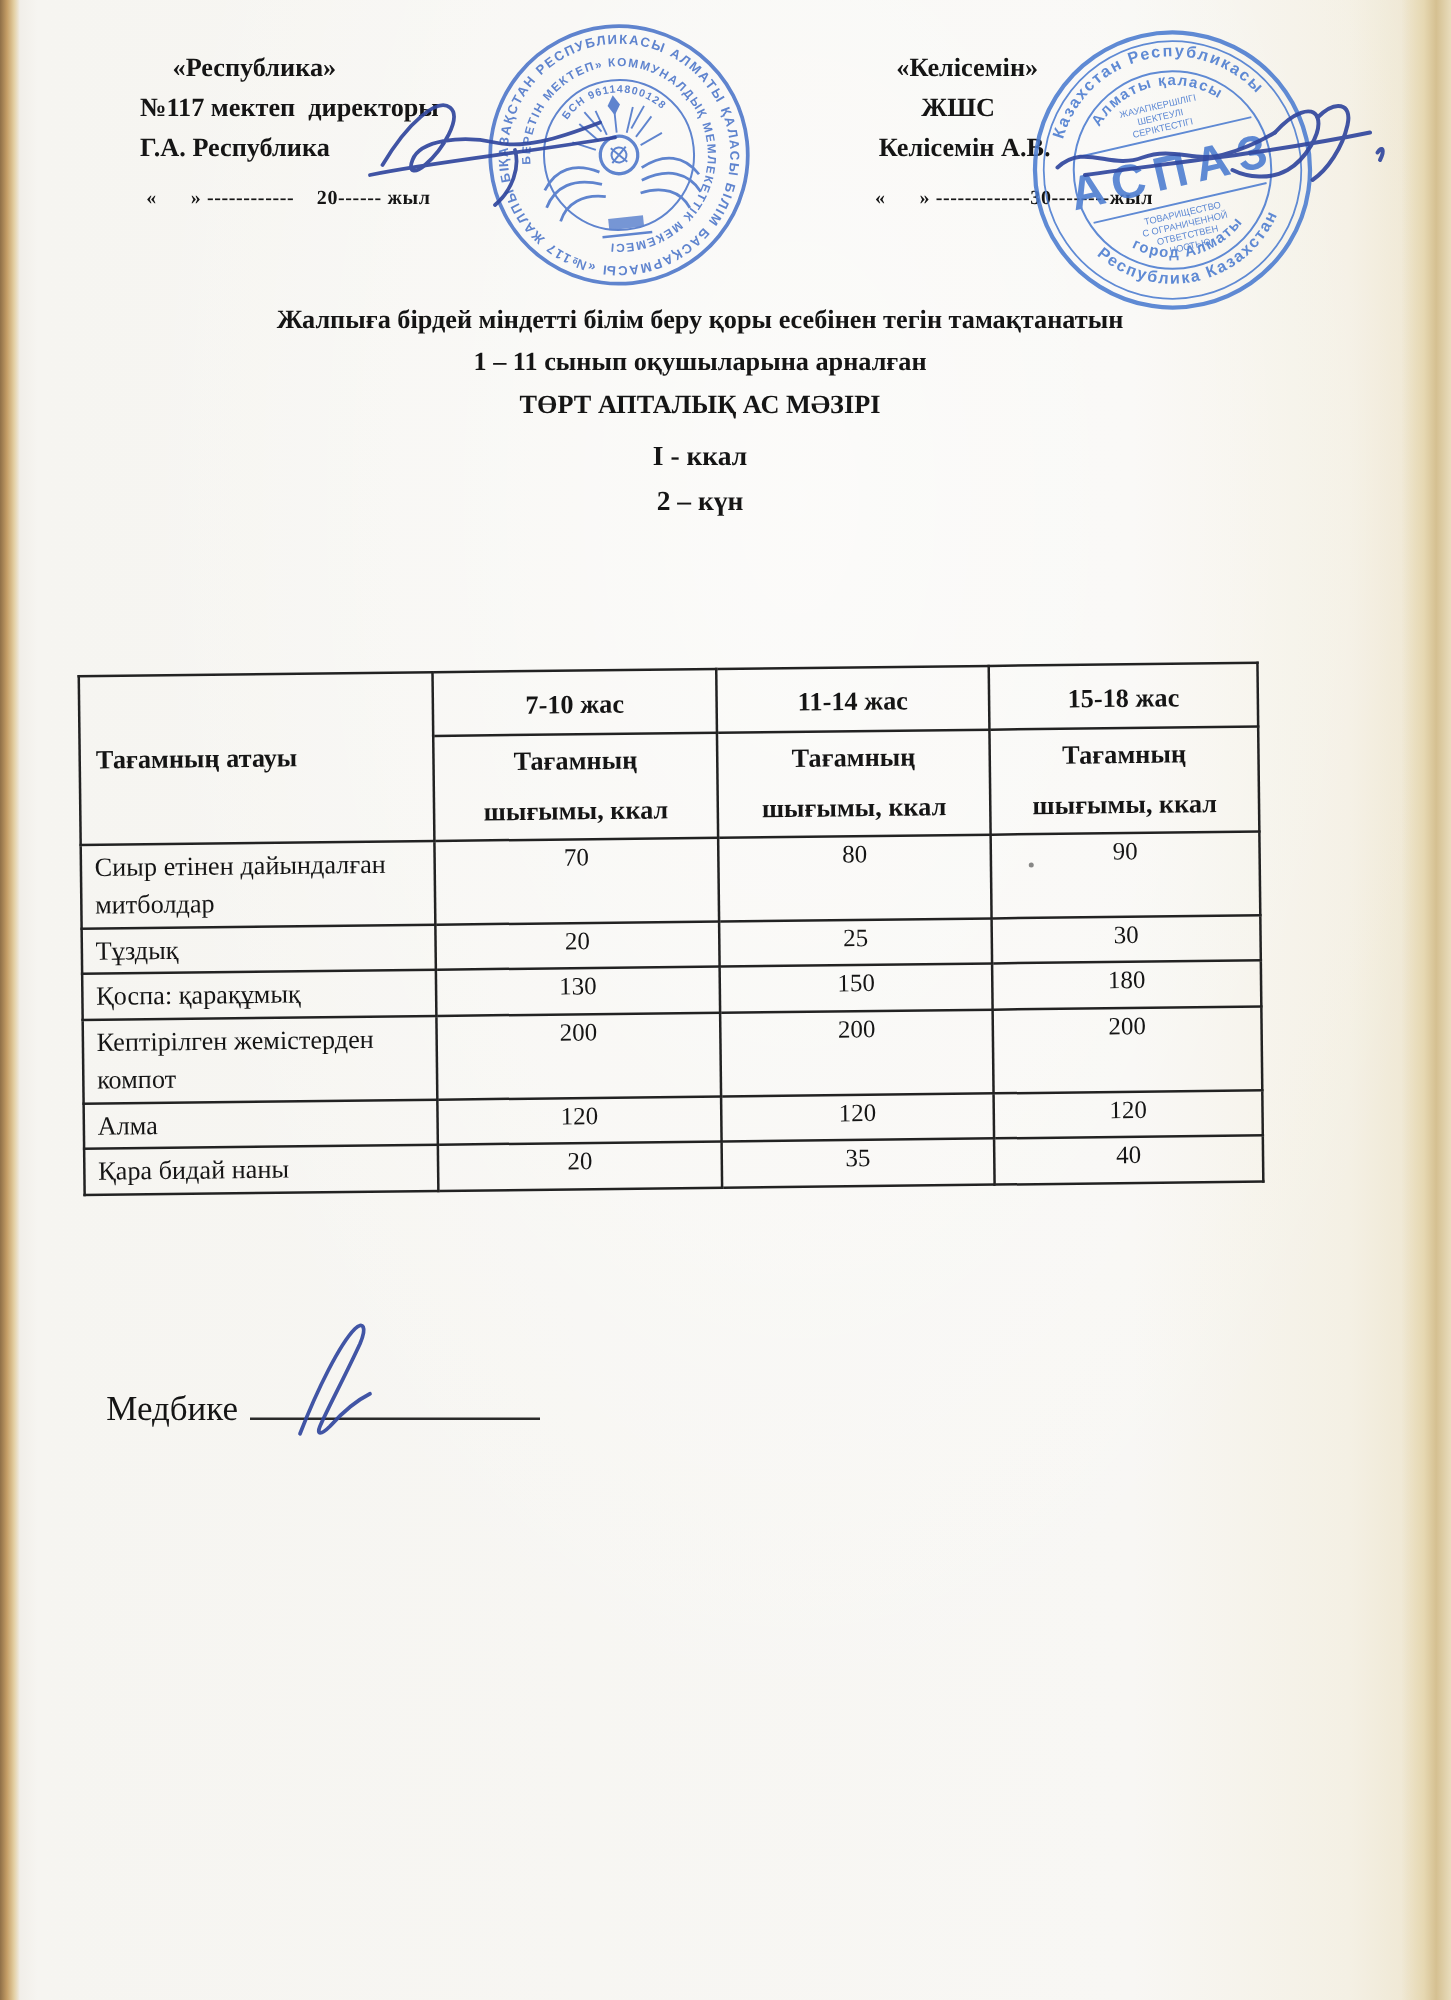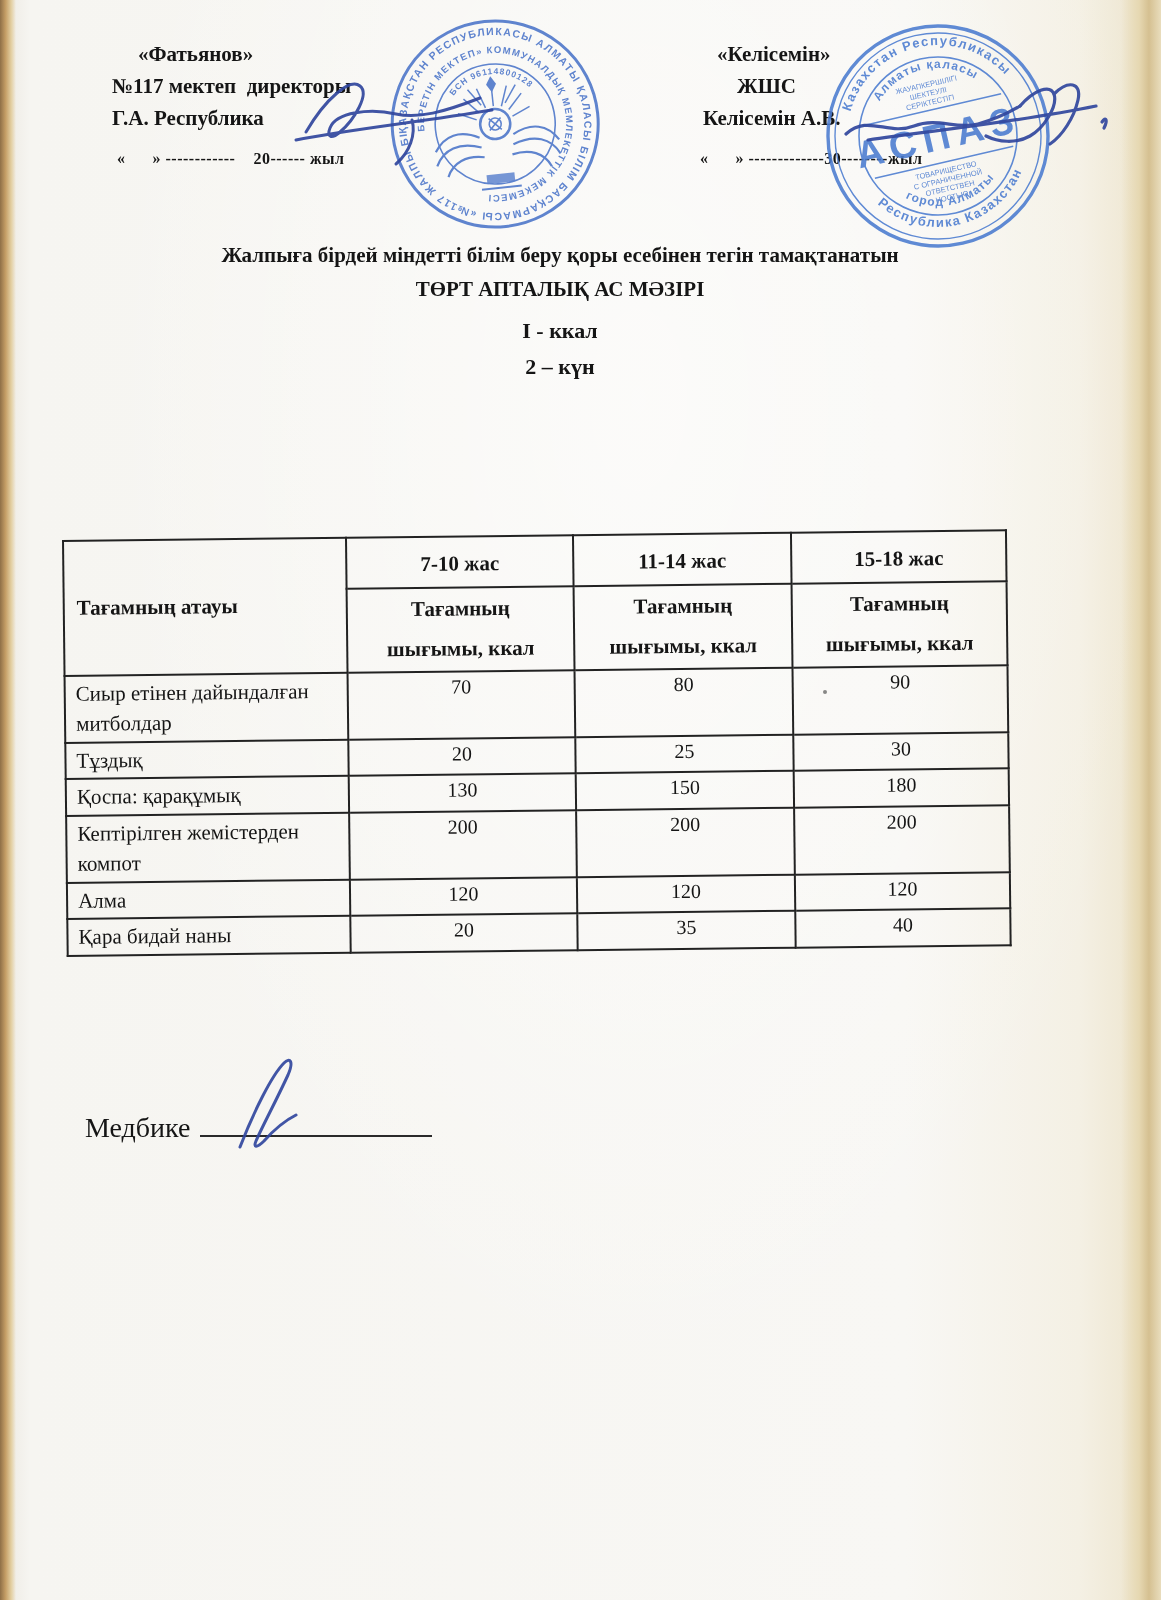--- a/index.html
+++ b/index.html
@@ -72,21 +72,21 @@
   .speck{position:absolute;width:4px;height:4px;border-radius:50%;background:#4a4a4a;opacity:.65;left:823px;top:690px;}
   .stamp text{font-family:"Liberation Sans","DejaVu Sans",sans-serif;}
 </style>
 </head>
 <body>
 
 <div class="page">
   <div class="edge-left"></div>
   <div class="edge-right"></div>
 
-  <div class="blk" style="left:112px;top:38px;"><span style="padding-left:26px;">«Фатьянов»</span><br><span>№117 мектеп  директоры</span><br><span>Г.А. Республика</span></div>
+  <div class="blk" style="left:112px;top:38px;"><span style="padding-left:26px;">«Республика»</span><br><span>№117 мектеп  директоры</span><br><span>Г.А. Республика</span></div>
   <div class="dateline" style="left:117px;top:150px;">«      » ------------    20------ жыл</div>
 
   <div class="blk" style="left:703px;top:38px;"><span style="padding-left:14px;text-align:center;">«Келісемін»</span><br><span style="padding-left:34px;">ЖШС</span><br><span>Келісемін А.В.</span></div>
   <div class="dateline" style="left:700px;top:150px;">«      » -------------30--------жыл</div>
 
   <svg class="stamp" style="left:383px;top:6px;transform:rotate(-6deg);" width="224" height="232" viewBox="0 0 224 232">
     <g stroke="#4a74c9" fill="none">
       <circle cx="112" cy="118" r="103" stroke-width="3"></circle>
       <circle cx="112" cy="118" r="60" stroke-width="1.6"></circle>
     </g>
@@ -170,20 +170,21 @@
       <path d="M8,56 C30,36 50,58 76,48 C100,39 118,52 140,46 C158,41 172,34 182,28"></path>
       <path d="M182,28 C196,12 212,6 216,16 C220,28 206,50 192,58 C178,66 160,64 148,58"></path>
       <path d="M216,16 C230,2 244,4 240,22 C236,40 224,58 212,66"></path>
       <path d="M30,62 C100,52 180,44 258,28"></path>
       <path d="M264,44 C268,38 270,42 266,50"></path>
     </g>
   </svg>
 
   <div class="heading">
     <div class="h-line">Жалпыға бірдей міндетті білім беру қоры есебінен тегін тамақтанатын</div>
+    <div class="h-line gap1">1 – 11 сынып оқушыларына арналған</div>
     <div class="h-line gap1">ТӨРТ АПТАЛЫҚ АС МӘЗІРІ</div>
     <div class="h-line big gap2">I - ккал</div>
     <div class="h-line big gap3">2 – күн</div>
   </div>
 
   <div class="menu-wrap">
     <table class="menu">
       <colgroup>
           <col style="width:283px">
           <col style="width:227px">

